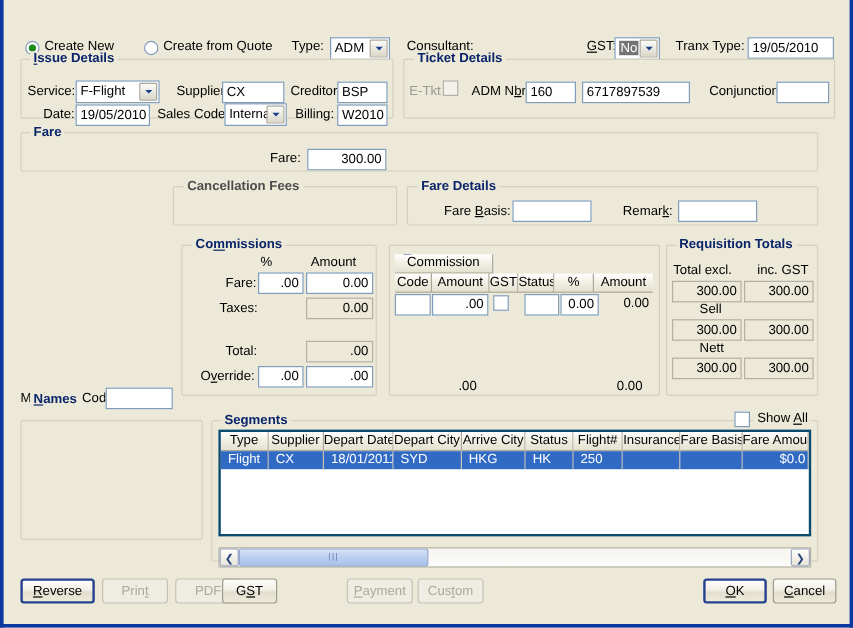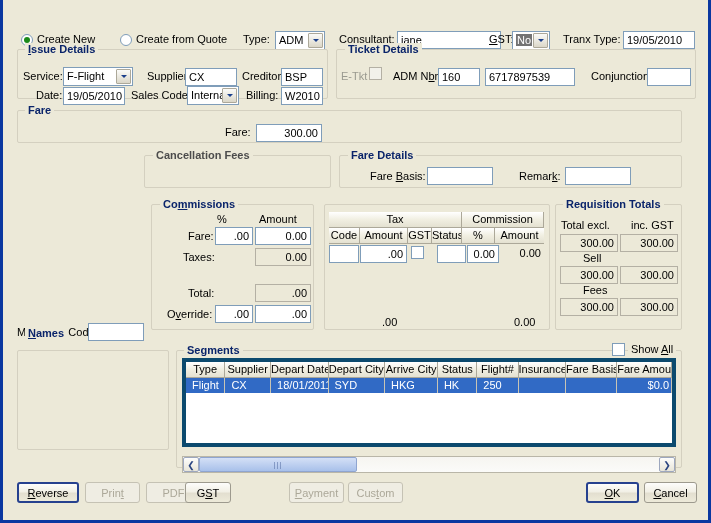--- a/index.html
+++ b/index.html
@@ -108,21 +108,21 @@
     font-size:11px;color:#000;
     display:flex;align-items:center;justify-content:center;
     cursor:pointer;height:21px;
   }
   .btn.def{border:2px solid #26418F;border-radius:3px;}
   .btn.dis{color:#ACA899;background:#EFEDE3;border-color:#C5C2B4;}
   u{text-decoration:underline;}
 
   
   .tblwrap{position:absolute;box-sizing:border-box;background:#fff;
-    border:4px solid #0c4a6e;overflow:hidden;}
+    border:2px solid #0c4a6e;overflow:hidden;}
   .hdr{display:flex;height:16px;box-sizing:border-box;}
   .hdr .hc{
     box-sizing:border-box;
     background:linear-gradient(to bottom,#FFFFFF 0%,#F1EFE2 50%,#E4E1D1 100%);
     border-right:1px solid #ACA899;border-bottom:1px solid #ACA899;
     font-size:11px;line-height:14px;text-align:center;overflow:hidden;
     white-space:nowrap;
   }
   .row{display:flex;height:15px;box-sizing:border-box;}
   .row .rc{
@@ -170,21 +170,20 @@
 
     <span class="lbl" style="left:240px;top:33px;">Type:</span>
     <span class="combo" style="left:272px;top:31px;width:50px;">
       <span>ADM</span>
       <span class="arrow">
           <i></i>
         </span>
     </span>
 
     <span class="lbl" style="left:336px;top:33px;">Consultant:</span>
-    <span class="fld" style="left:394px;top:31px;width:104px;">jane</span>
 
     <span class="lbl" style="left:486px;top:33px;"><u>G</u>ST:</span>
     <span class="combo" style="left:509px;top:31px;width:38px;">
       <span class="sel">No</span>
       <span class="arrow">
           <i></i>
         </span>
     </span>
 
     <span class="lbl" style="left:560px;top:33px;">Tranx Type:</span>
@@ -269,21 +268,20 @@
     <span class="fld r ro" style="left:252px;top:284px;width:56px;">.00</span>
 
     <span class="lbl" style="left:164px;top:308px;">O<u>v</u>erride:</span>
     <span class="fld r" style="left:212px;top:305px;width:38px;">.00</span>
     <span class="fld r" style="left:252px;top:305px;width:56px;">.00</span>
 
     <div class="grp" style="left:321px;top:204px;width:226px;height:126px;"></div>
     <span class="grp-title" style="left:330px;top:210px;">Ta<u>x</u>es</span>
 
     <div class="hdr" style="position:absolute;left:326px;top:212px;width:215px;">
-      <span class="hc" style="width:133px;">Tax</span>
       <span class="hc" style="width:82px;">Commission</span>
     </div>
     <div class="hdr" style="position:absolute;left:326px;top:228px;width:215px;">
       <span class="hc" style="width:31px;">Code</span>
       <span class="hc" style="width:48px;">Amount</span>
       <span class="hc" style="width:24px;">GST</span>
       <span class="hc" style="width:30px;">Status</span>
       <span class="hc" style="width:33px;">%</span>
       <span class="hc" style="width:49px;border-right:none;">Amount</span>
     </div>
@@ -304,21 +302,21 @@
     <span class="lbl" style="left:558px;top:219px;">Total excl.</span>
     <span class="lbl" style="left:628px;top:219px;">inc. GST</span>
 
     <span class="fld r ro" style="left:557px;top:234px;width:58px;">300.00</span>
     <span class="fld r ro" style="left:617px;top:234px;width:58px;">300.00</span>
 
     <span class="lbl" style="left:580px;top:252px;">Sell</span>
     <span class="fld r ro" style="left:557px;top:266px;width:58px;">300.00</span>
     <span class="fld r ro" style="left:617px;top:266px;width:58px;">300.00</span>
 
-    <span class="lbl" style="left:580px;top:284px;">Fees</span>
+    <span class="lbl" style="left:580px;top:284px;">Nett</span>
     <span class="fld r ro" style="left:557px;top:298px;width:58px;">300.00</span>
     <span class="fld r ro" style="left:617px;top:298px;width:58px;">300.00</span>
 
     <span class="lbl" style="left:14px;top:326px;">Marketing Code:</span>
     <span class="fld" style="left:85px;top:323px;width:56px;"></span>
 
     <div class="grp" style="left:14px;top:350px;width:152px;height:100px;"></div>
     <span class="grp-title" style="left:22px;top:327px;"><u>N</u>ames</span>
 
     <div class="grp" style="left:173px;top:350px;width:506px;height:118px;"></div>

